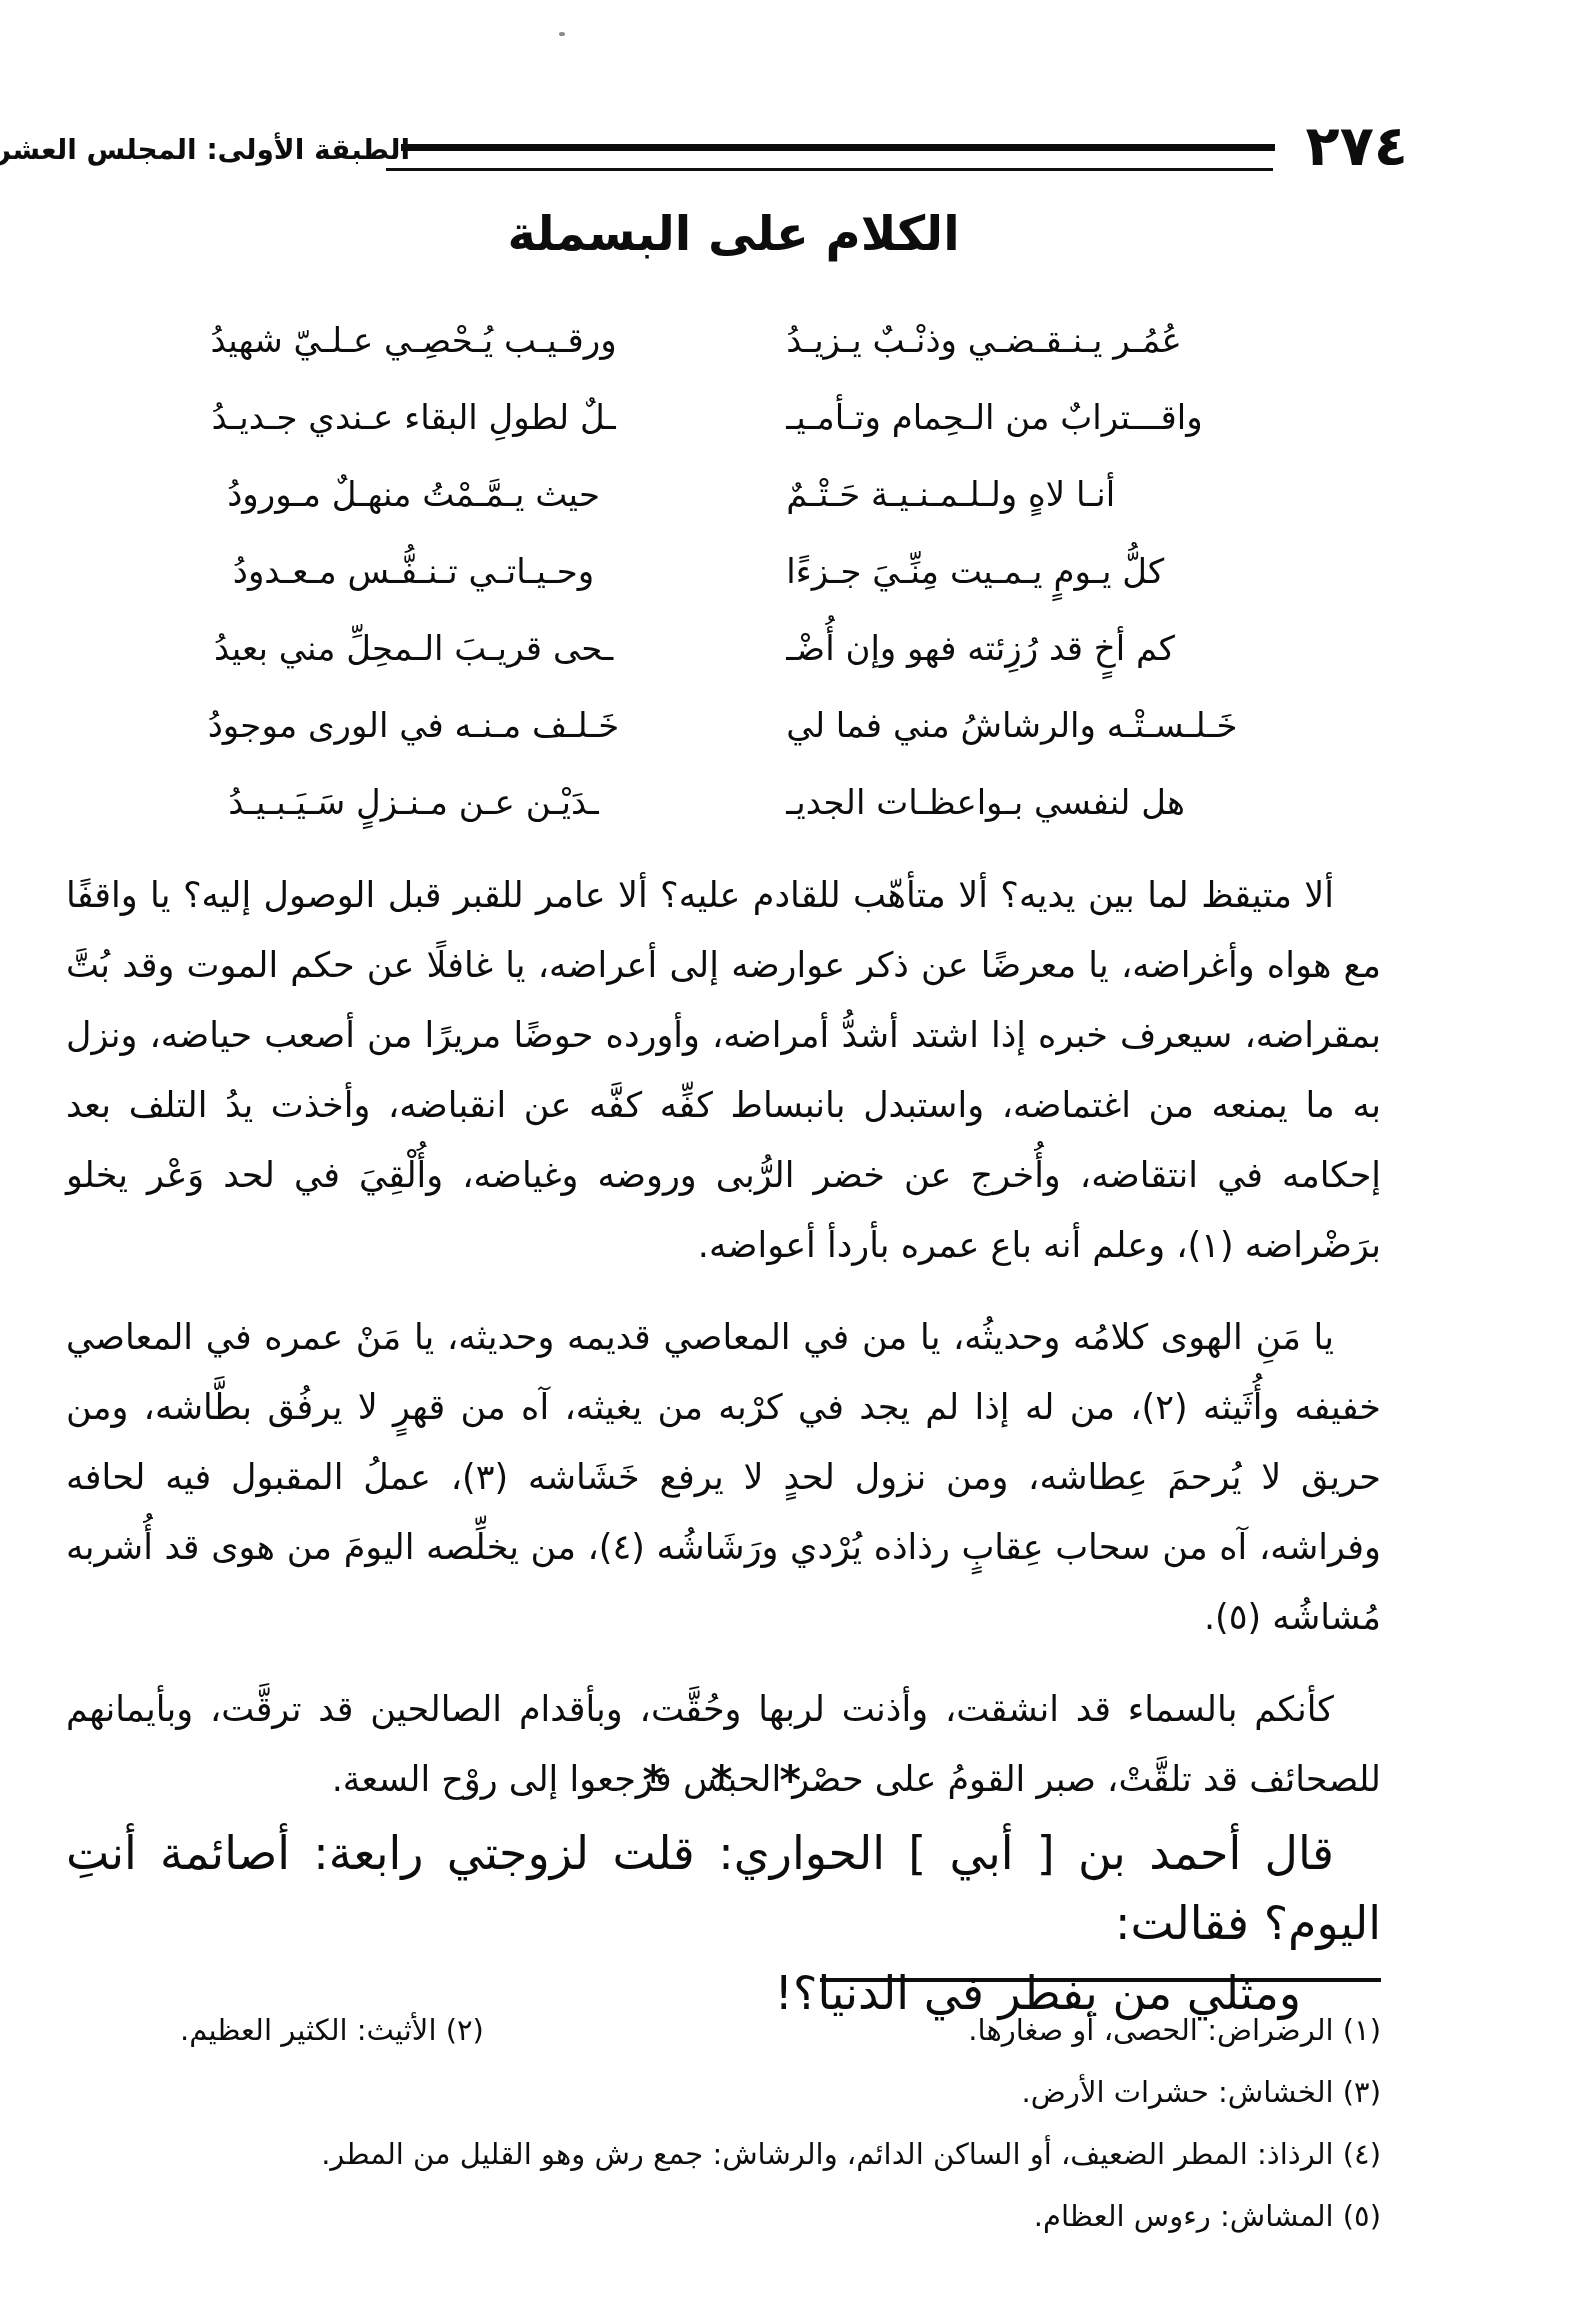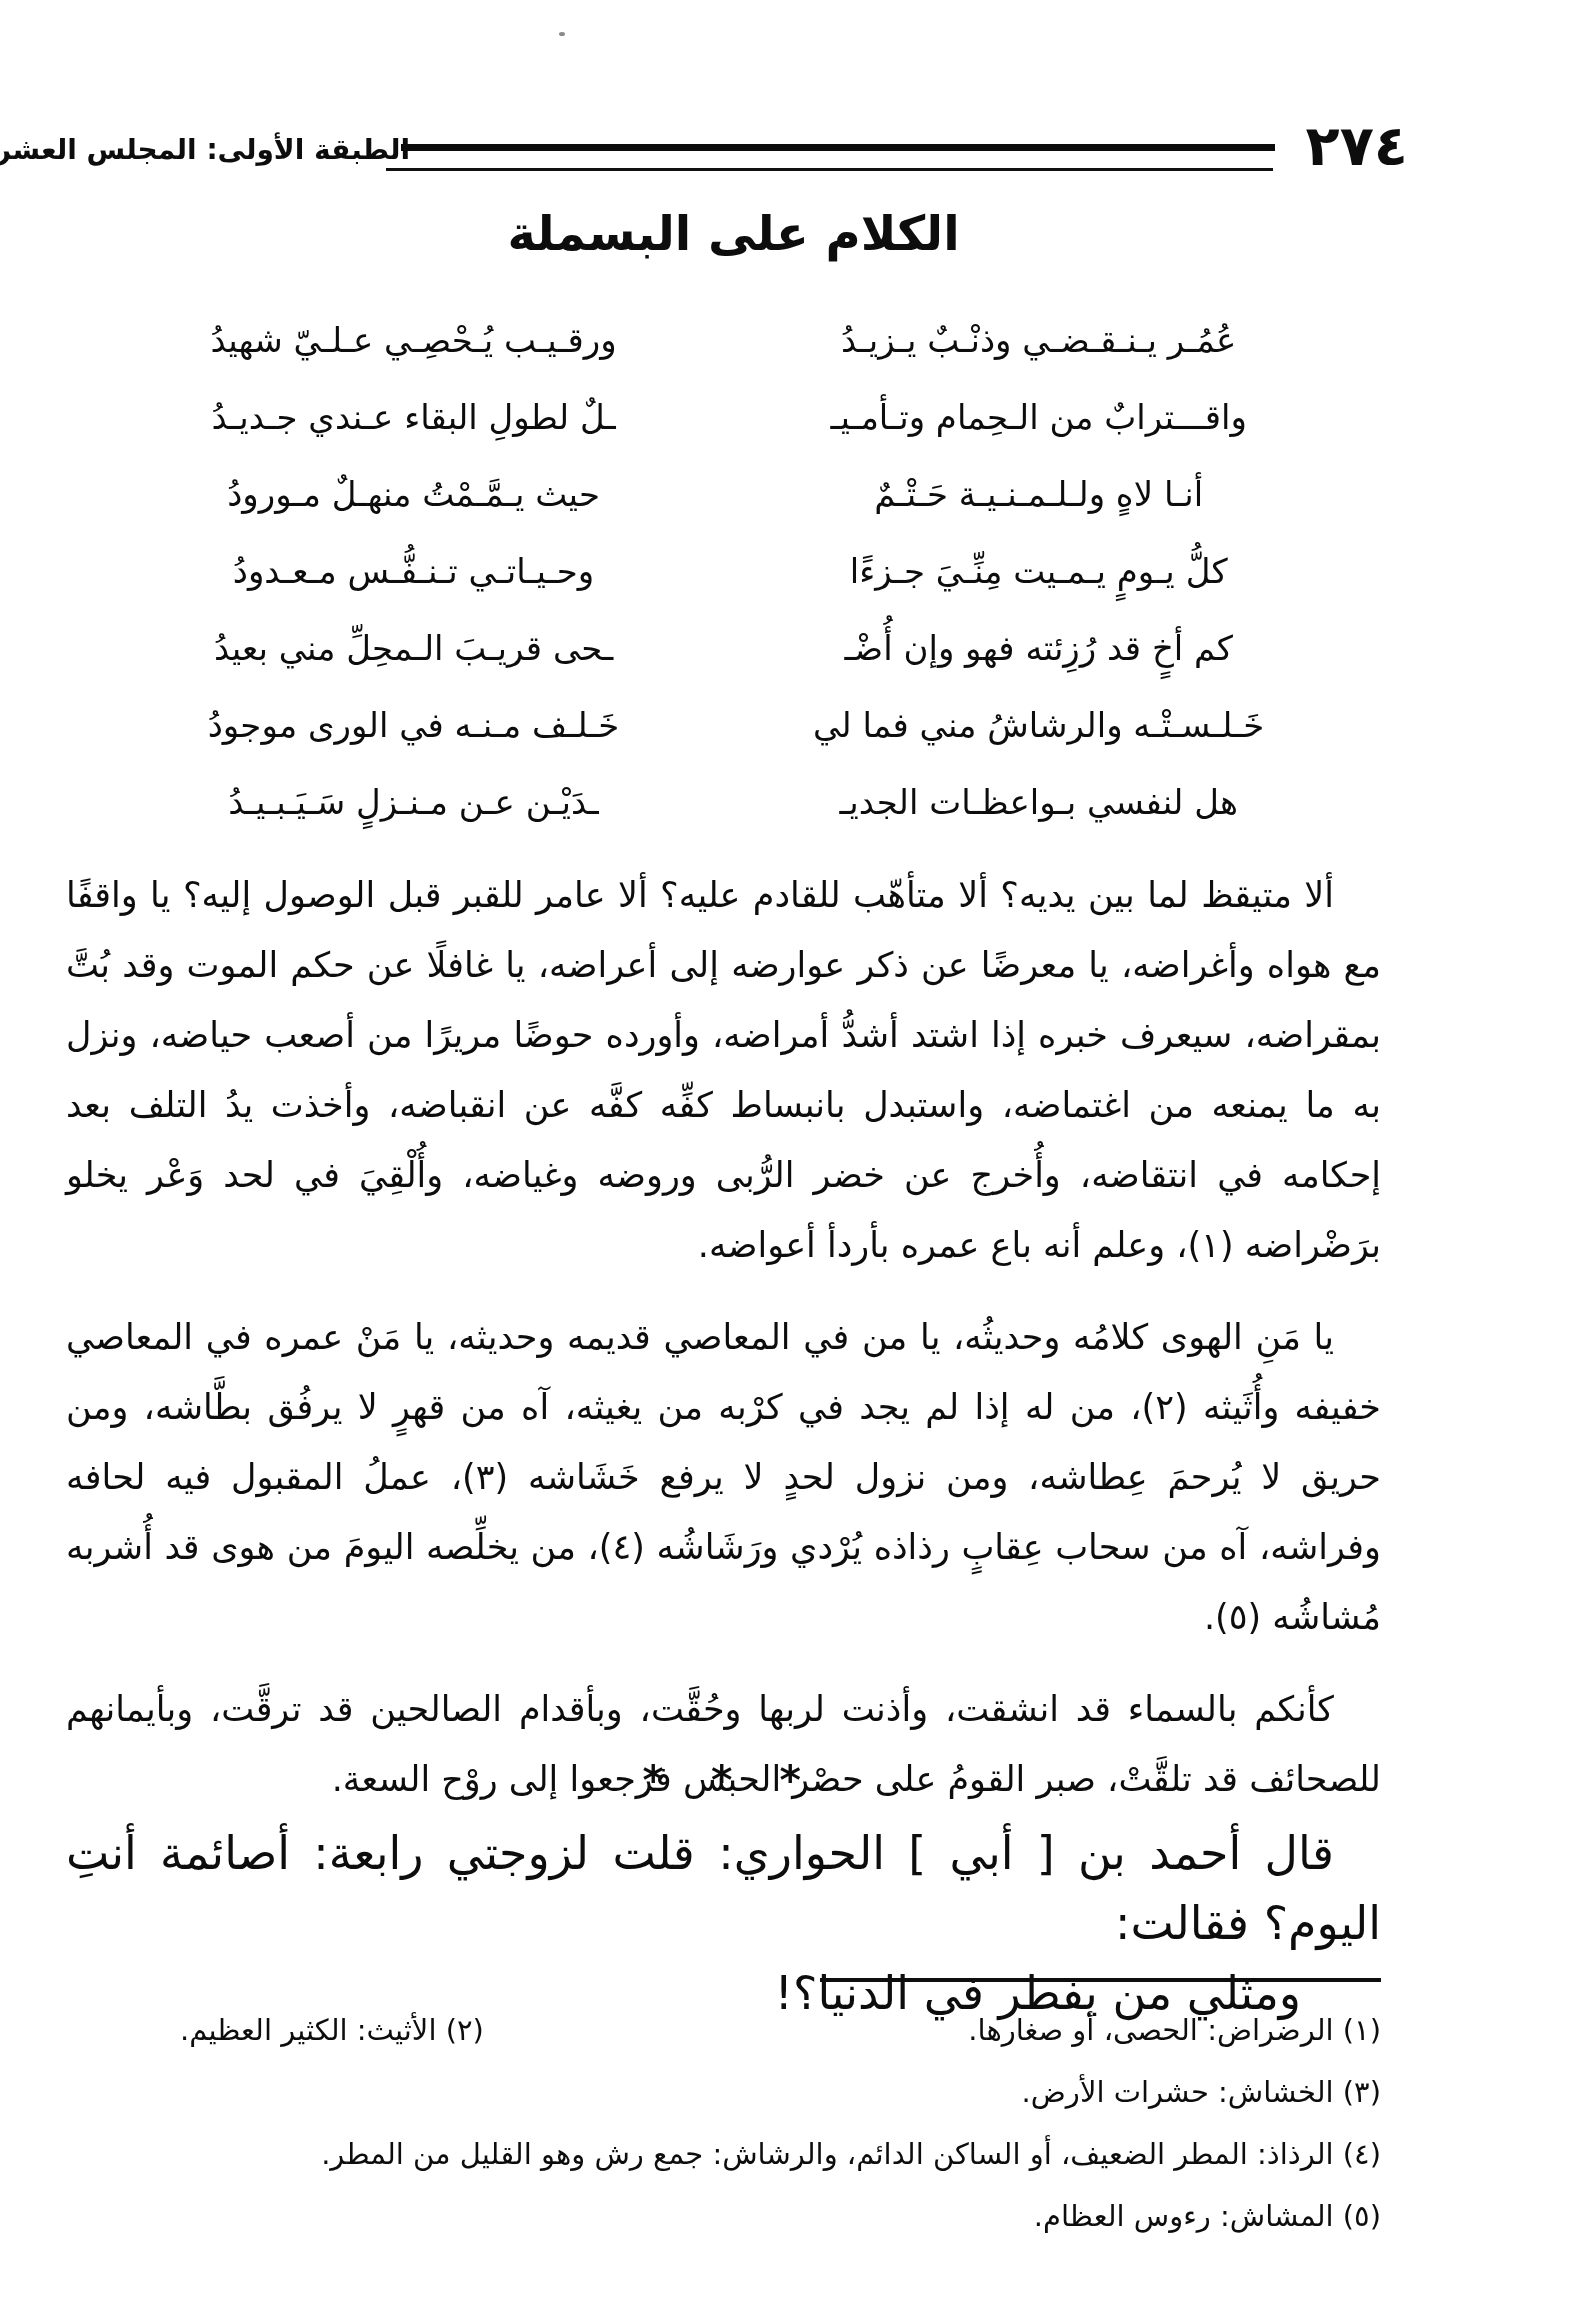--- a/index.html
+++ b/index.html
@@ -72,21 +72,21 @@
     left: 145px;
   }
   .couplet {
     display: flex;
     justify-content: space-between;
     align-items: center;
     height: 77px;
     font-size: 34px;
   }
   .hemistich { white-space: nowrap; }
-  .hemistich.h-right { width: 44%; text-align: center; }
+  .hemistich.h-right { width: 44%; text-align: left; }
   .hemistich.h-left  { width: 47%; text-align: center; }
 
   
   .prose {
     position: absolute;
     top: 860px;
     right: 202px;
     left: 67px;
     font-size: 35px;
     line-height: 70px;

